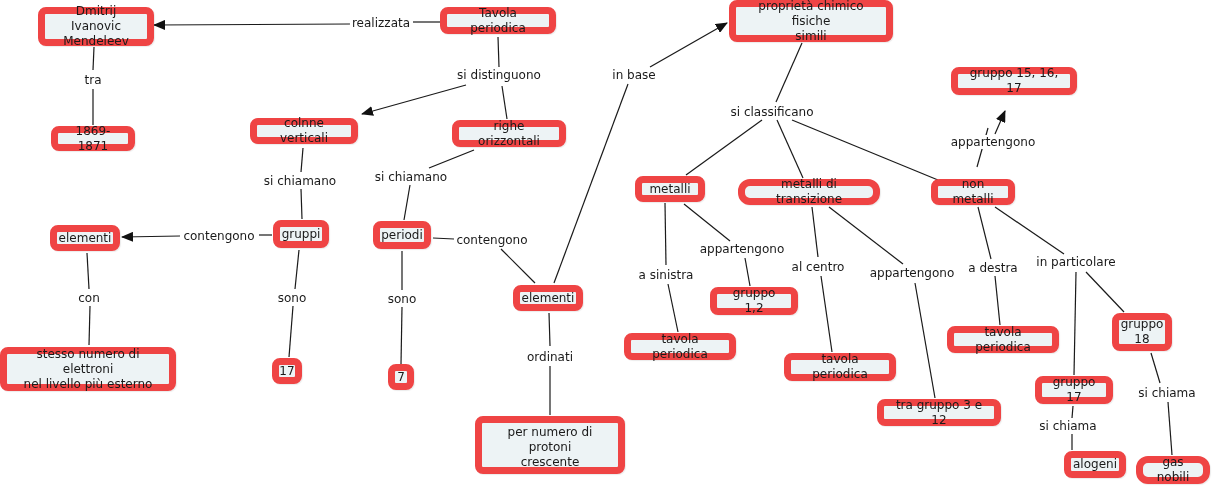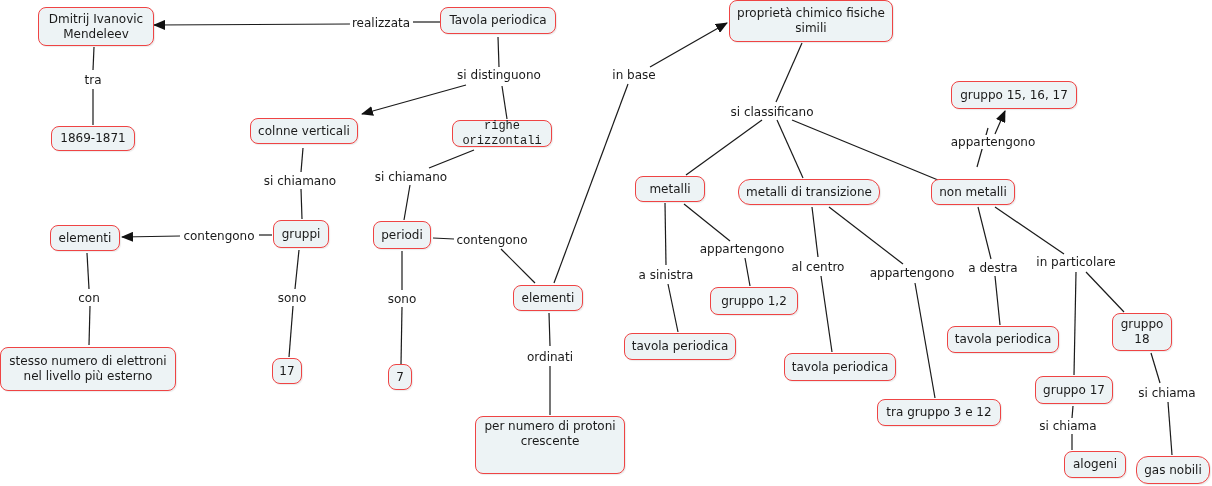--- a/index.html
+++ b/index.html
@@ -1,20 +1,20 @@
 <!DOCTYPE html>
 <html><head>
 <meta charset="utf-8">
 <style>
   html, body { margin: 0; padding: 0; background: #ffffff; }
   body { width: 1212px; height: 486px; position: relative; overflow: hidden;
          font-family: "DejaVu Sans", sans-serif; font-size: 12px; color: #1a1a1a; }
   #links { position: absolute; left: 0; top: 0; width: 1212px; height: 486px; }
   .node { position: absolute; box-sizing: border-box; background: #edf3f5;
-          border: 1px solid #ef4444; border-radius: 8px; text-align: center;
+          border: 7px solid #ef4444; border-radius: 8px; text-align: center;
           display: flex; align-items: center; justify-content: center;
           line-height: 15px; padding: 2px 6px; white-space: pre-line;
           box-shadow: 1px 1px 1px rgba(0,0,0,0.08); }
   .lbl { position: absolute; background: #ffffff; padding: 0 2px;
          white-space: nowrap; line-height: 14px; transform: translate(-50%, -50%); text-align: right; }
 </style>
 </head>
 <body>
 
 <svg id="links" xmlns="http://www.w3.org/2000/svg">
@@ -90,37 +90,37 @@
     <line x1="1151" y1="353" x2="1160" y2="383"></line>
     <line x1="1168" y1="402" x2="1172" y2="455"></line>
   </g>
 </svg>
 
 <div class="node" style="left:38px;top:7px;width:116px;height:39px;">Dmitrij Ivanovic
 Mendeleev</div>
 <div class="node" style="left:440px;top:7px;width:116px;height:27px;">Tavola periodica</div>
 <div class="node" style="left:51px;top:126px;width:84px;height:25px;">1869-1871</div>
 <div class="node" style="left:250px;top:118px;width:108px;height:26px;">colnne verticali</div>
-<div class="node" style="left:452px;top:120px;width:100px;height:27px;font-family:Liberation Mono, monospace;">righe orizzontali</div>
+<div class="node" style="left:452px;top:120px;width:114px;height:27px;">righe orizzontali</div>
 <div class="node" style="left:50px;top:225px;width:70px;height:26px;">elementi</div>
 <div class="node" style="left:273px;top:220px;width:56px;height:28px;">gruppi</div>
 <div class="node" style="left:373px;top:221px;width:58px;height:28px;">periodi</div>
 <div class="node" style="left:0px;top:347px;width:176px;height:44px;">stesso numero di elettroni
 nel livello più esterno</div>
 <div class="node" style="left:272px;top:358px;width:30px;height:26px;">17</div>
 <div class="node" style="left:388px;top:364px;width:24px;height:26px;">7</div>
 <div class="node" style="left:513px;top:285px;width:70px;height:26px;">elementi</div>
 <div class="node" style="left:475px;top:416px;width:150px;height:58px;align-items:flex-start;">per numero di protoni
 crescente</div>
 <div class="node" style="left:729px;top:0px;width:164px;height:42px;">proprietà chimico fisiche
 simili</div>
 <div class="node" style="left:635px;top:176px;width:70px;height:26px;">metalli</div>
 <div class="node" style="left:738px;top:179px;width:142px;height:26px;border-radius:12px;">metalli di transizione</div>
 <div class="node" style="left:931px;top:179px;width:84px;height:26px;">non metalli</div>
-<div class="node" style="left:951px;top:81px;width:126px;height:28px;">gruppo 15, 16, 17</div>
+<div class="node" style="left:951px;top:67px;width:126px;height:28px;">gruppo 15, 16, 17</div>
 <div class="node" style="left:710px;top:287px;width:88px;height:28px;">gruppo 1,2</div>
 <div class="node" style="left:624px;top:333px;width:112px;height:27px;">tavola periodica</div>
 <div class="node" style="left:784px;top:353px;width:112px;height:28px;">tavola periodica</div>
 <div class="node" style="left:877px;top:399px;width:124px;height:27px;">tra gruppo 3 e 12</div>
 <div class="node" style="left:947px;top:326px;width:112px;height:27px;">tavola periodica</div>
 <div class="node" style="left:1112px;top:313px;width:60px;height:38px;">gruppo
 18</div>
 <div class="node" style="left:1035px;top:376px;width:78px;height:28px;">gruppo 17</div>
 <div class="node" style="left:1064px;top:451px;width:62px;height:27px;">alogeni</div>
 <div class="node" style="left:1136px;top:456px;width:74px;height:28px;border-radius:12px;">gas nobili</div>

